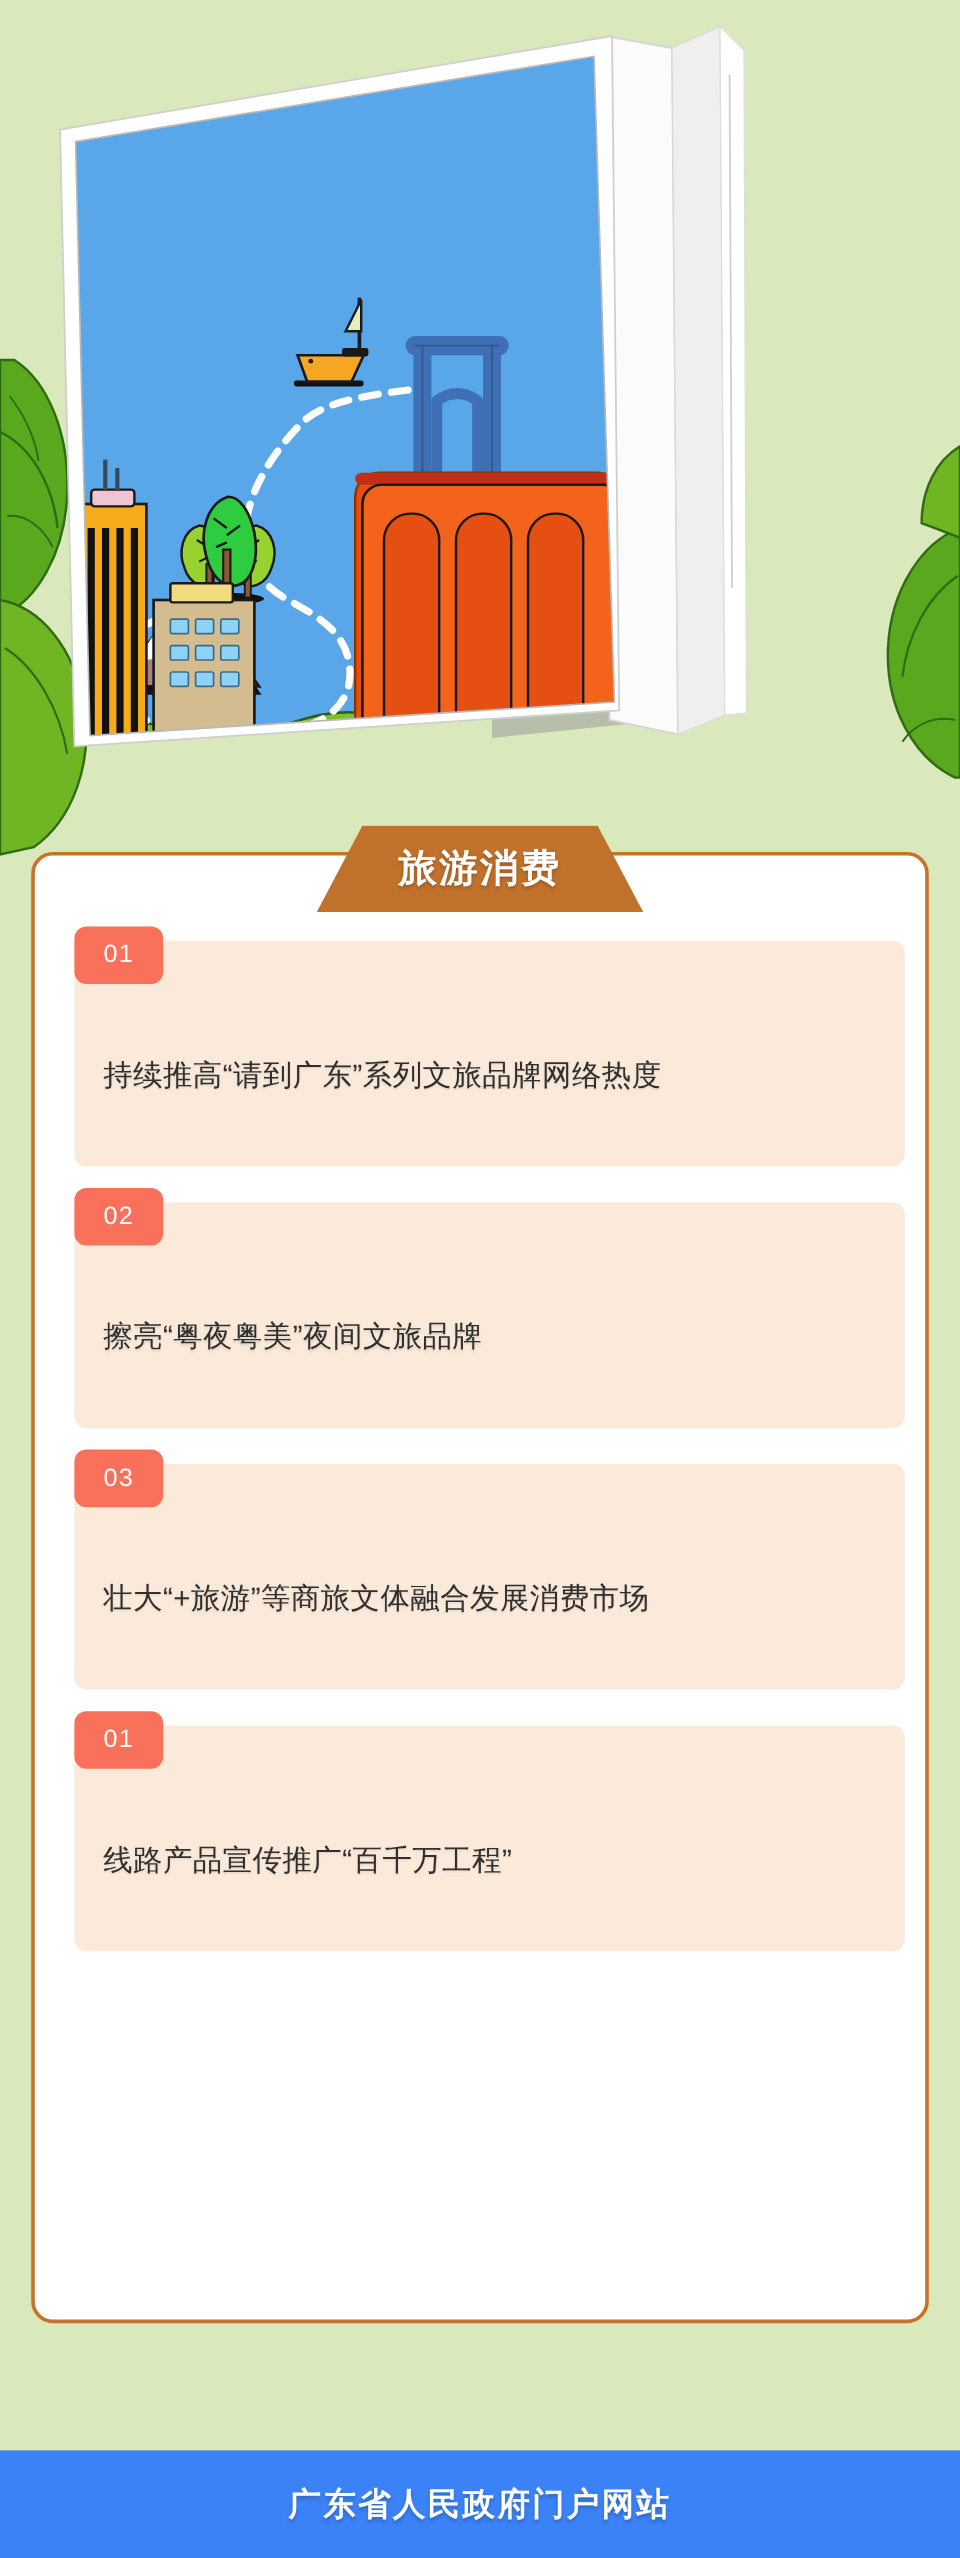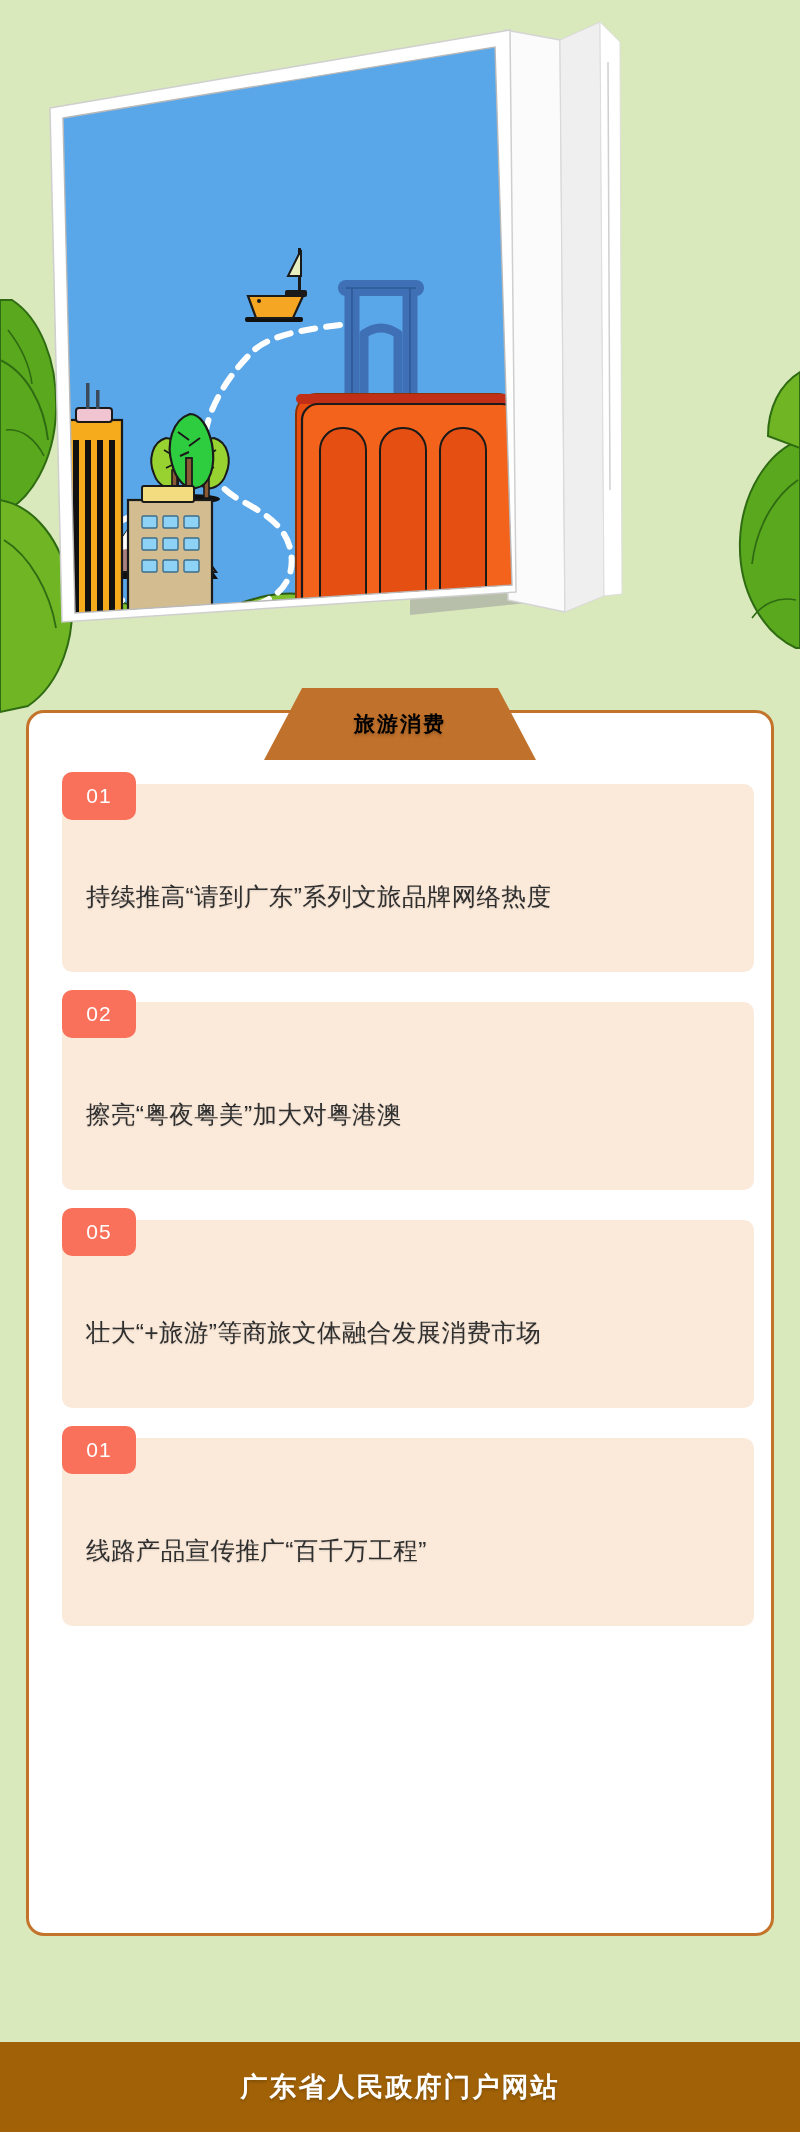--- a/index.html
+++ b/index.html
@@ -34,22 +34,22 @@
   .card-tab {
     position:absolute; left:50%; top:0; transform:translateX(-50%);
     width:272px; height:72px;
     background:#c0712b;
     clip-path:polygon(14% 0, 86% 0, 100% 100%, 0% 100%);
     border-radius:10px 10px 0 0;
     display:flex; align-items:center; justify-content:center;
     z-index:4;
   }
   .card-tab-text {
-    color:#000000;
-    font-size:21px;
+    color:#ffffff;
+    font-size:32px;
     font-weight:bold;
     letter-spacing:2px;
     text-shadow:0 2px 3px rgba(0,0,0,.22);
   }
 
   .items {
     position:absolute; left:0; top:22px; width:748px;
     padding:74px 20px 40px 36px;
   }
   .item {
@@ -76,21 +76,21 @@
     font-weight:normal;
     color:#2f2f2f;
     line-height:1.4;
     letter-spacing:.4px;
     text-shadow:0 1px 2px rgba(0,0,0,.13);
   }
 
   
   .footer {
     position:absolute; left:0; bottom:0; width:800px; height:90px;
-    background:#a16207;
+    background:#3b82f6;
     display:flex; align-items:center; justify-content:center;
     z-index:5;
   }
   .footer-text {
     color:#ffffff; font-size:27px; font-weight:bold; letter-spacing:2px;
     text-shadow:0 2px 3px rgba(0,0,0,.2);
   }
 </style>
 </head>
 <body>
@@ -244,25 +244,25 @@
 
   <div class="items">
 
     <div class="item">
       <div class="badge">01</div>
       <div class="item-text">持续推高“请到广东”系列文旅品牌网络热度</div>
     </div>
 
     <div class="item">
       <div class="badge">02</div>
-      <div class="item-text">擦亮“粤夜粤美”加大对粤港澳</div>
-    </div>
-
-    <div class="item">
-      <div class="badge">05</div>
+      <div class="item-text">擦亮“粤夜粤美”夜间文旅品牌</div>
+    </div>
+
+    <div class="item">
+      <div class="badge">03</div>
       <div class="item-text">壮大“+旅游”等商旅文体融合发展消费市场</div>
     </div>
 
     <div class="item">
       <div class="badge">01</div>
       <div class="item-text">线路产品宣传推广“百千万工程”</div>
     </div>
 
 
   </div>

